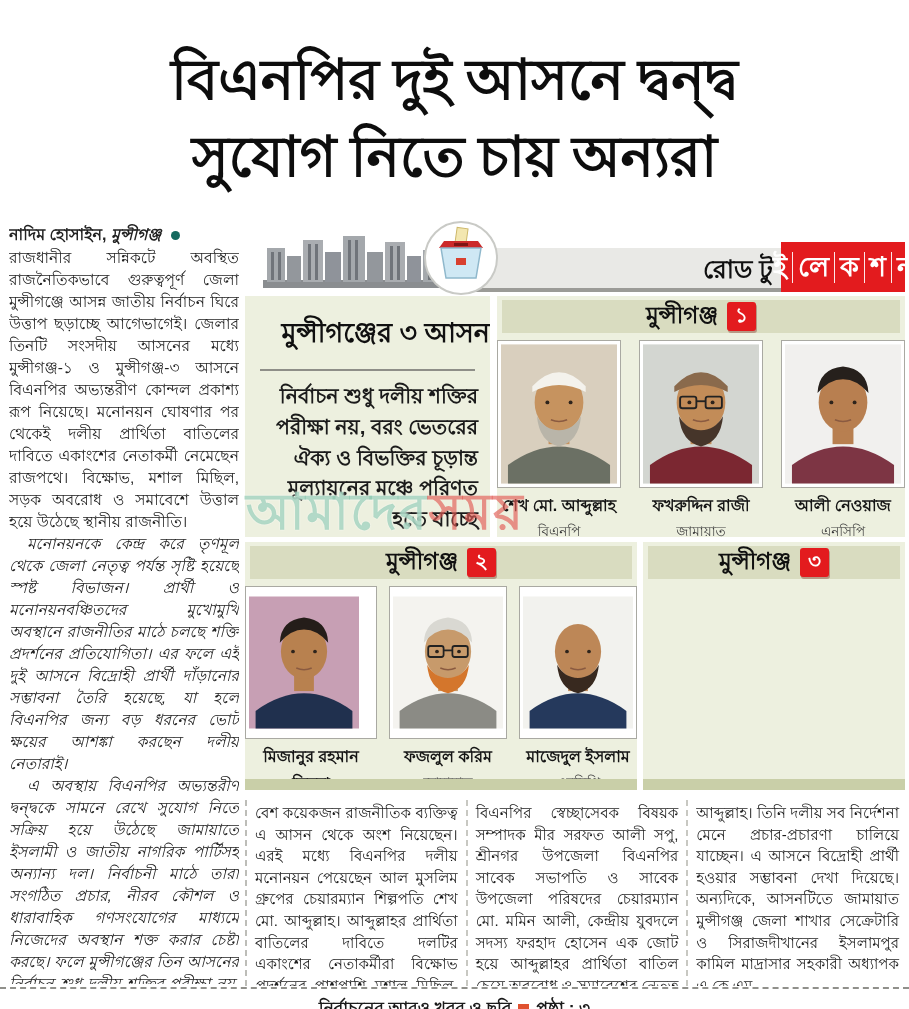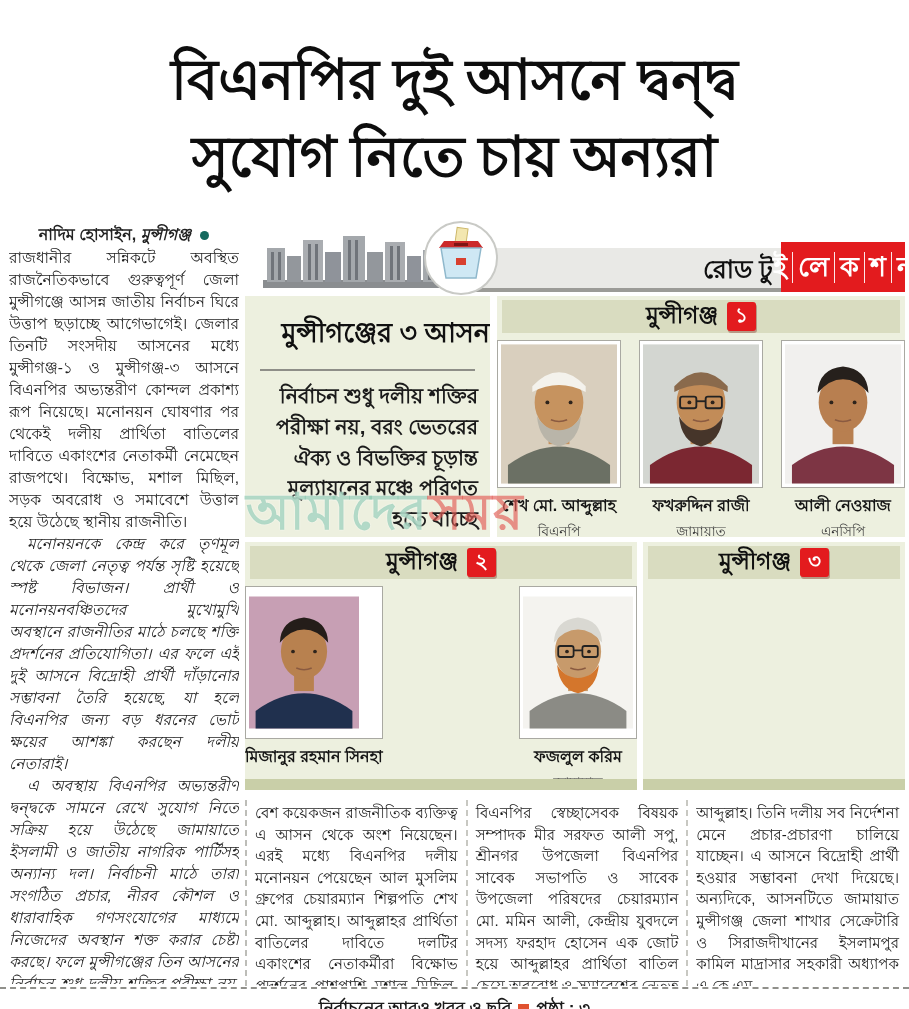--- a/index.html
+++ b/index.html
@@ -7,21 +7,21 @@
         font-family:"Liberation Sans","DejaVu Sans",sans-serif;color:#1c1c1c;}
 
   
   .headline{position:absolute;top:42px;left:0;right:0;text-align:center;
             font-family:"Liberation Serif","DejaVu Serif",serif;
             font-weight:700;font-size:56px;line-height:1.38;color:#0d0d0d;}
 
   
   .leftcol{position:absolute;left:9px;top:224px;width:230px;height:760px;overflow:hidden;
            font-size:15.5px;line-height:1.42;text-align:justify;color:#222;}
-  .byline{font-weight:700;font-size:16px;margin:0 0 3px 0;text-align:center;}
+  .byline{font-weight:700;font-size:16px;margin:0 0 3px 0;text-align:left;}
   .byline .loc{font-style:italic;}
   .dot{display:inline-block;width:9px;height:9px;border-radius:50%;background:#14695e;margin-left:5px;}
   .leftcol p{margin:0;}
   .indent{text-indent:18px;font-style:italic;}
 
   
   .banner{position:absolute;left:245px;top:228px;width:660px;height:64px;}
   .bldg{position:absolute;left:18px;bottom:4px;width:182px;height:58px;}
   .bannerbar{position:absolute;left:205px;right:0;top:20px;height:40px;background:#e9e9e6;
              border-bottom:4px solid #9b9b97;}
@@ -218,20 +218,29 @@
       </div>
       <div class="pcard">
         <div class="photo" style="--bg: #f4f3ef; --skin: #c79a6b; --shirt: #8b8b85; --hair: #d9d8d2; --hairop: 1; --cap: #000000; --capop: 0; --beard: #d4762c; --beardop: 1; --glassop: 1;">
           <svg width="110" height="145" viewBox="0 0 100 120">
               <use href="#bust"></use>
             </svg>
         </div>
         <div class="pname">ফজলুল করিম</div>
         <div class="pparty">জামায়াত</div>
       </div>
+      <div class="pcard">
+        <div class="photo" style="--bg: #f2f2ee; --skin: #bd8757; --shirt: #25395c; --hair: #3a2f28; --hairop: 0; --cap: #000000; --capop: 0; --beard: #38291f; --beardop: 1; --glassop: 0;">
+          <svg width="110" height="145" viewBox="0 0 100 120">
+              <use href="#bust"></use>
+            </svg>
+        </div>
+        <div class="pname">মাজেদুল ইসলাম</div>
+        <div class="pparty">এনসিপি</div>
+      </div>
     </div>
     <div class="strip"></div>
   </div>
 
   <div class="gbox box3">
     <div class="boxhead">
       <span>মুন্সীগঞ্জ</span>
       <span class="numbox">৩</span>
     </div>
     <div class="strip"></div>

